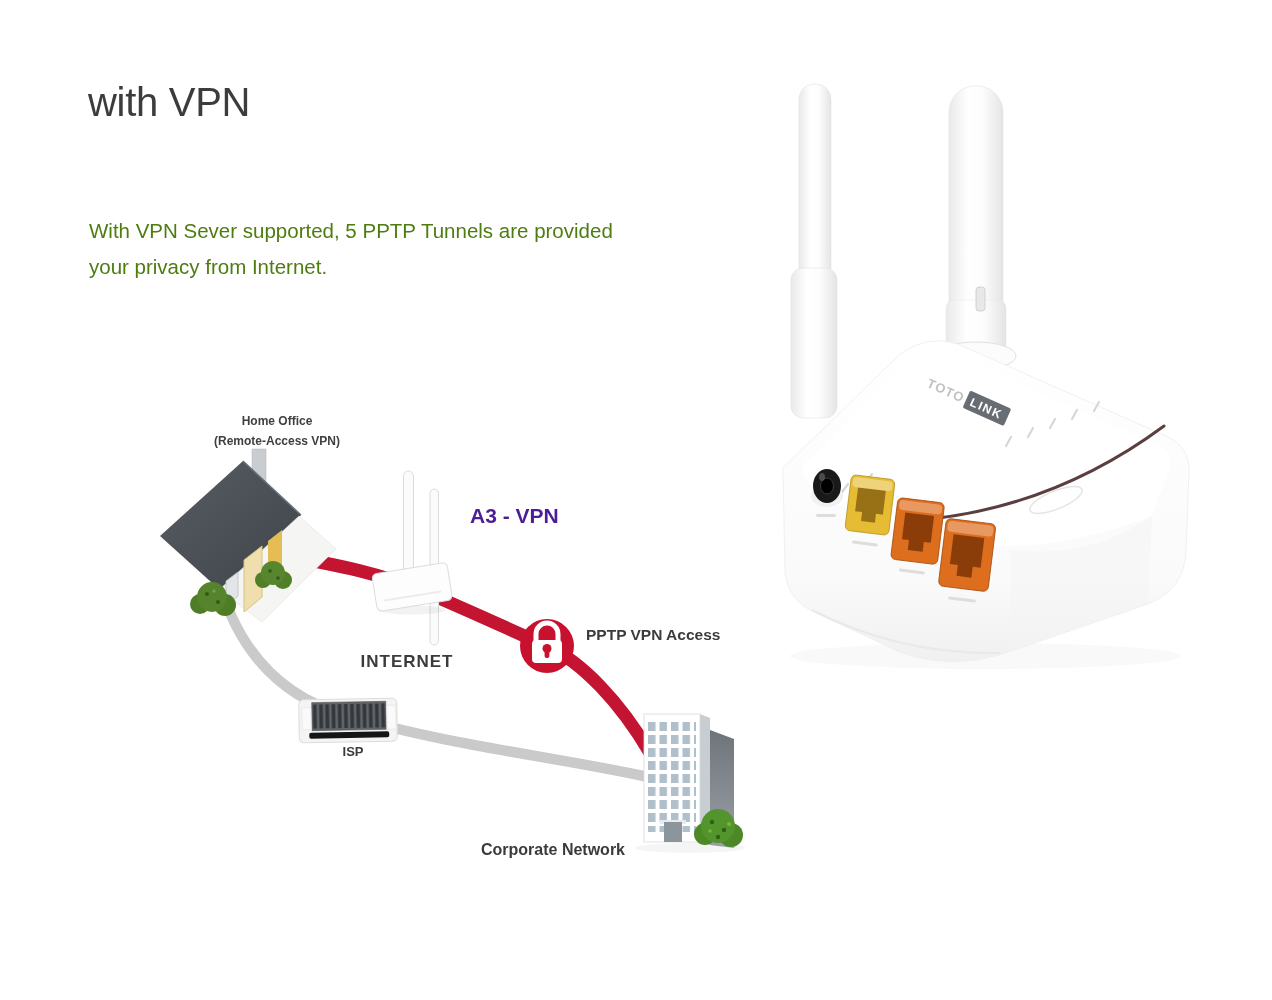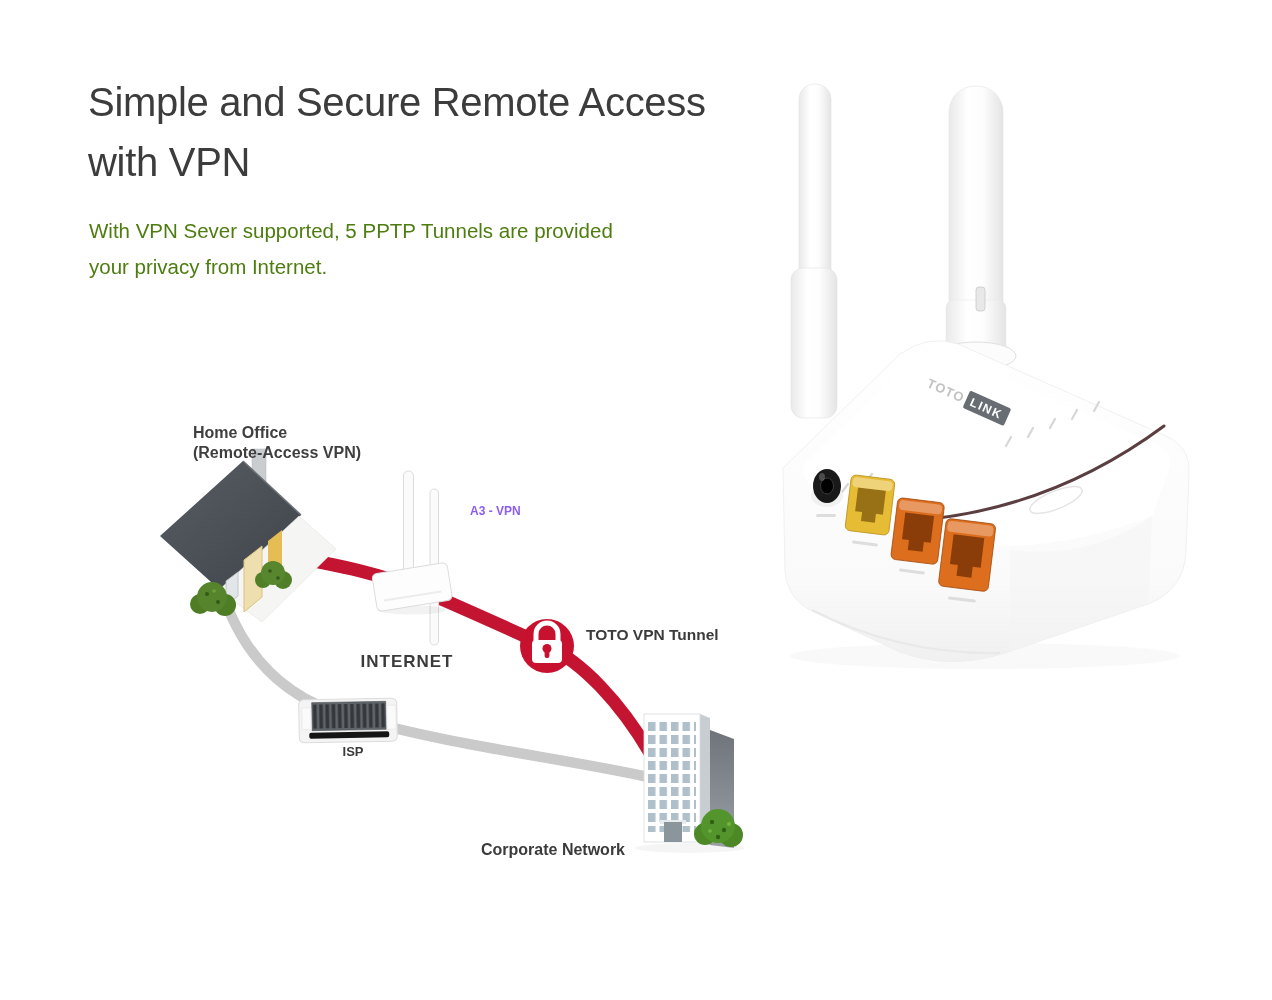--- a/index.html
+++ b/index.html
@@ -12,23 +12,23 @@
     font-size:40px;line-height:60px;font-weight:400;color:#3c3c3c;
     letter-spacing:-0.3px;
   }
   .title .t-line{display:block;}
   .desc{
     position:absolute;left:89px;top:213px;margin:0;
     font-size:20.5px;line-height:36px;font-weight:400;color:#4d7c0f;
   }
   .desc .d-line{display:block;}
   .dlabel{position:absolute;color:#3b3b3b;white-space:nowrap;}
-  .lbl-home{left:277px;top:423px;transform:translateX(-50%);
-    font-size:16px;line-height:20px;font-weight:600;color:#3f3f3f;}
-  .lbl-router{left:470px;top:504px;font-size:12px;font-weight:700;color:#8b5cf6;}
+  .lbl-home{left:277px;top:411px;transform:translateX(-50%);
+    font-size:12px;line-height:20px;font-weight:600;text-align:center;color:#3f3f3f;}
+  .lbl-router{left:470px;top:504px;font-size:21px;font-weight:700;color:#4c1d95;}
   .lbl-internet{left:395px;top:652px;transform:translateX(-50%);
     font-size:17px;font-weight:700;letter-spacing:1px;margin-left:12px;}
   .lbl-tunnel{left:586px;top:626px;font-size:15.5px;font-weight:600;}
   .lbl-isp{left:353px;top:744px;transform:translateX(-50%);font-size:13px;font-weight:700;text-align:center;}
   .lbl-corp{left:553px;top:841px;transform:translateX(-50%);font-size:16px;font-weight:600;}
   svg{position:absolute;left:0;top:0;}
 </style>
 </head>
 <body>
 
@@ -206,32 +206,31 @@
           <rect x="816" y="514" width="20" height="3" rx="1.5"></rect>
           <rect x="852" y="542" width="26" height="3" rx="1.5" transform="rotate(7 865 543)"></rect>
           <rect x="899" y="570" width="26" height="3" rx="1.5" transform="rotate(7 912 571)"></rect>
           <rect x="948" y="598" width="28" height="3" rx="1.5" transform="rotate(7 962 599)"></rect>
         </g>
       </g>
     </g>
   </svg>
 
   <h1 class="title">
-    <span class="t-line">Simple and Secure Remote Access</span>
     <span class="t-line">with VPN</span>
   </h1>
 
   <p class="desc">
     <span class="d-line">With VPN Sever supported, 5 PPTP Tunnels are provided</span>
     <span class="d-line">your privacy from Internet.</span>
   </p>
 
   <div class="dlabel lbl-home">
     <div>Home Office</div>
     <div>(Remote-Access VPN)</div>
   </div>
   <div class="dlabel lbl-router">A3 - VPN</div>
   <div class="dlabel lbl-internet">INTERNET</div>
-  <div class="dlabel lbl-tunnel">TOTO VPN Tunnel</div>
+  <div class="dlabel lbl-tunnel">PPTP VPN Access</div>
   <div class="dlabel lbl-isp">ISP</div>
   <div class="dlabel lbl-corp">Corporate Network</div>
 
 </div>
 
 </body></html>

